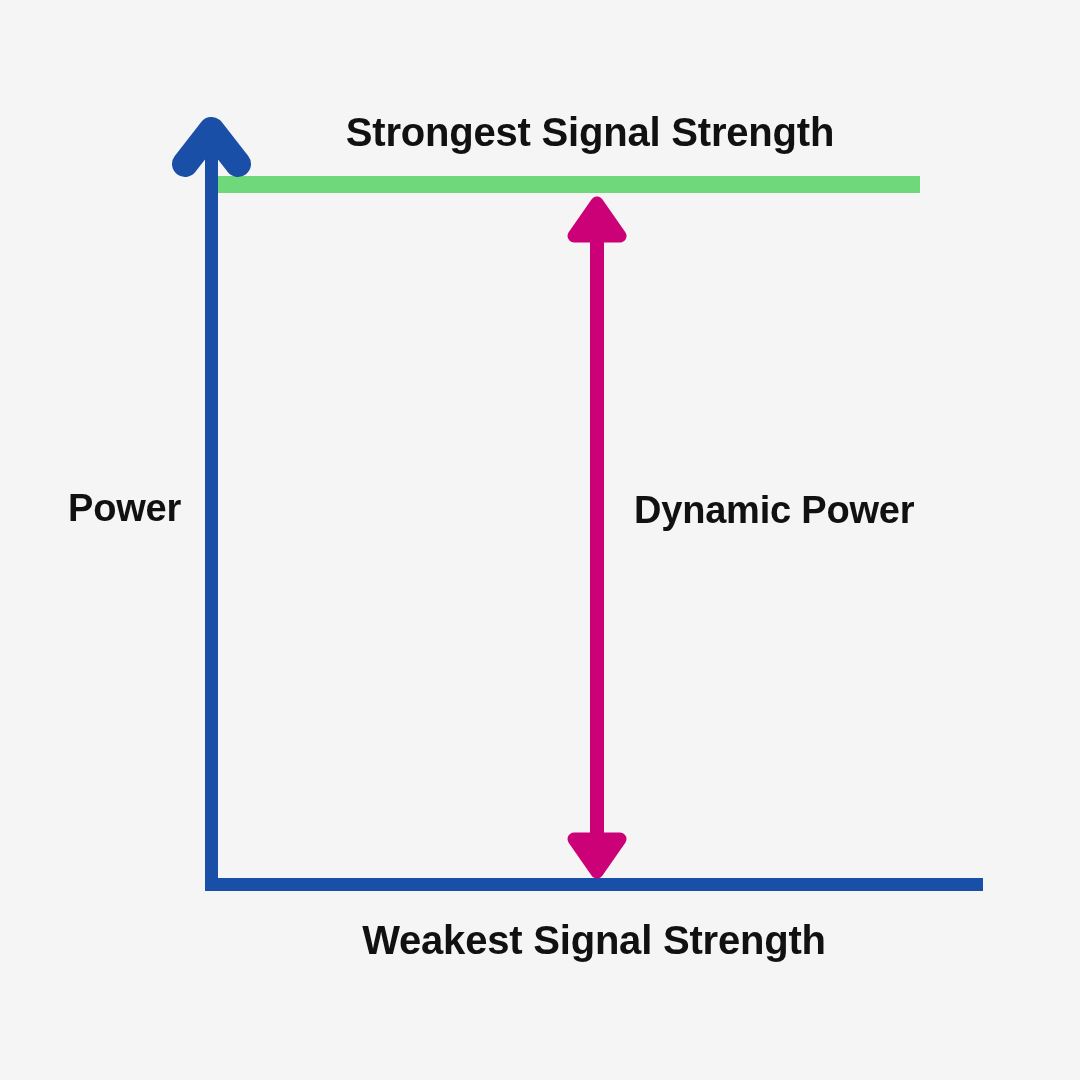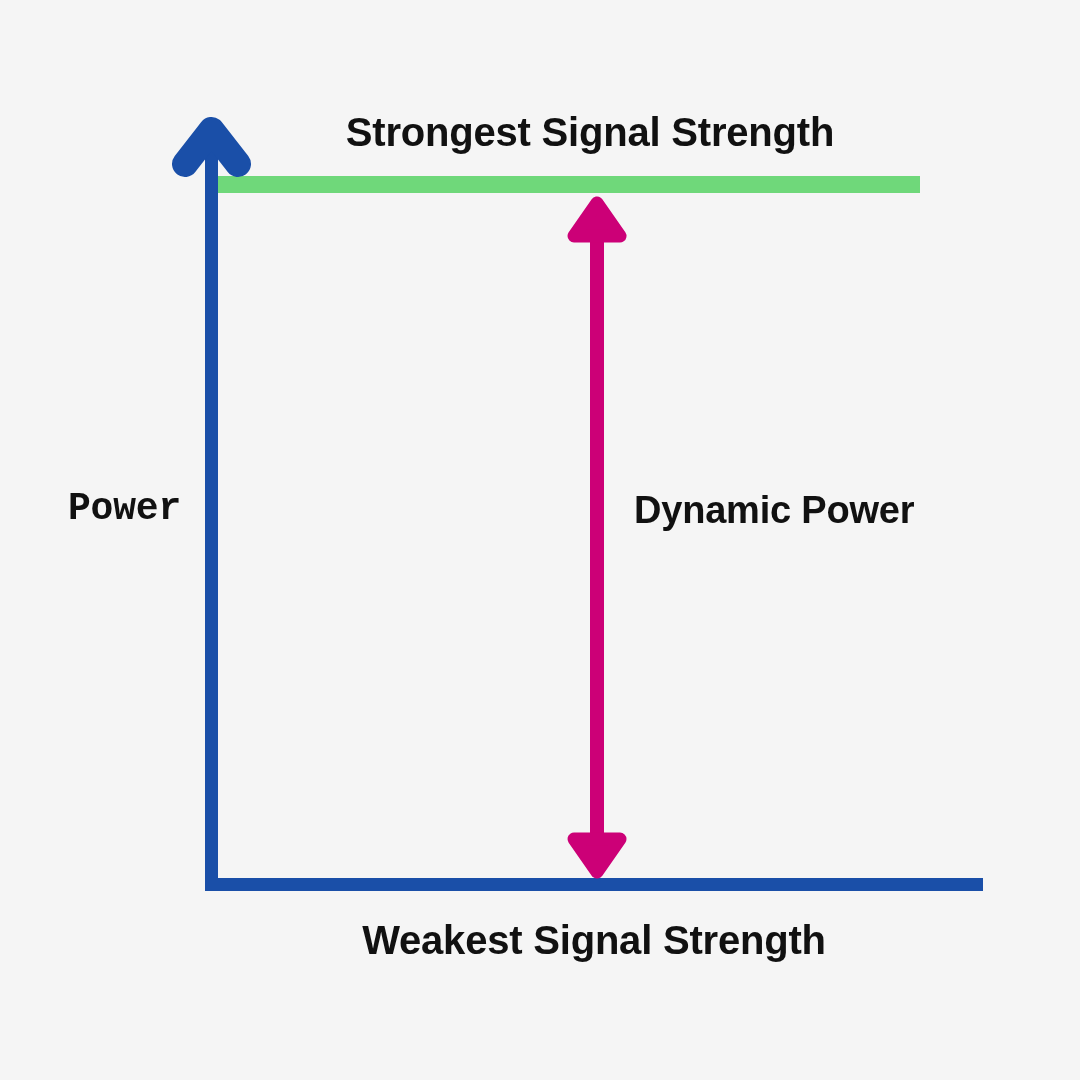--- a/index.html
+++ b/index.html
@@ -49,21 +49,20 @@
     left: 0;
     top: 918px;
     width: 1188px;
     text-align: center;
     font-size: 40px;
   }
   #label-power {
     left: 68px;
     top: 487px;
     font-size: 38px;
-    font-family: Liberation Mono, monospace;
   }
   #label-dynamic-range {
     left: 634px;
     top: 489px;
     font-size: 38px;
   }
 </style>
 </head>
 <body>
 

